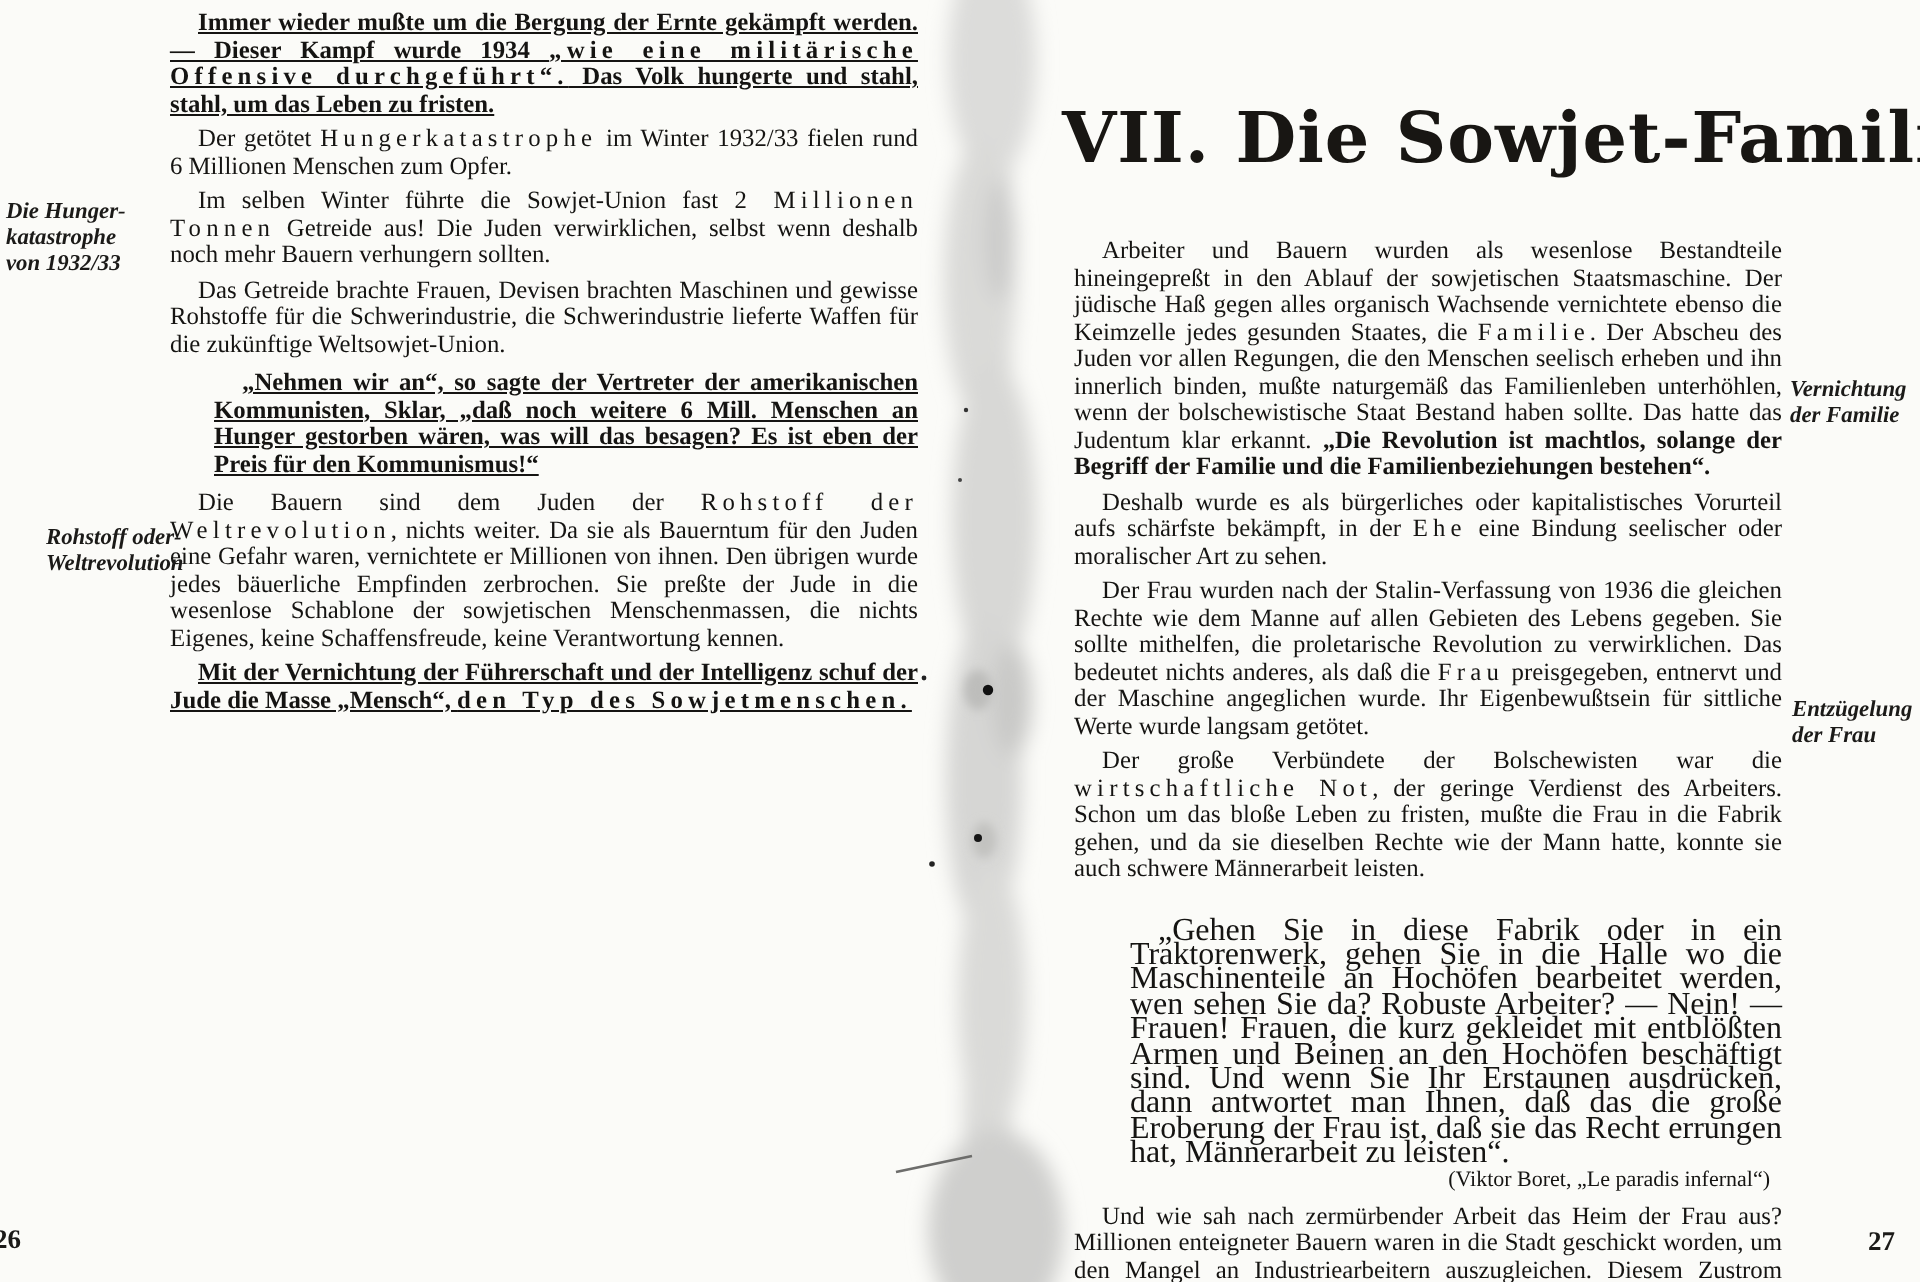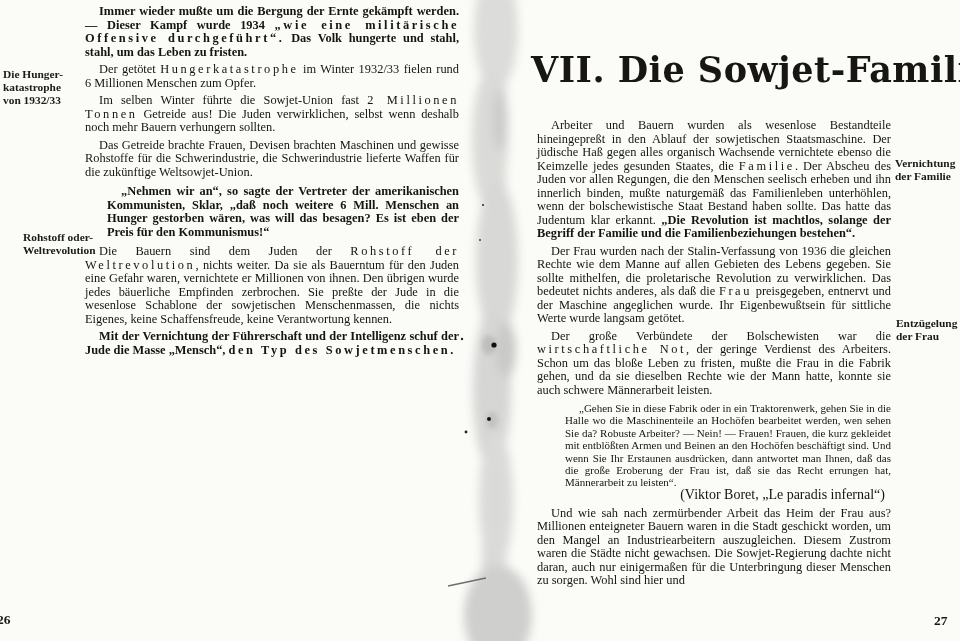--- a/index.html
+++ b/index.html
@@ -9,35 +9,35 @@
     font-family:"Liberation Serif", serif;
     color:#151412;
   }
   .sheet{position:absolute;inset:0;}
   
   .col{position:absolute;text-align:justify;hyphens:auto;
        font-size:12.4px;line-height:13.5px;}
   .col-left{left:85px;top:5px;width:374px;}
   .col-right{left:537px;top:119px;width:354px;}
   .col p{margin:0 0 4px 0;text-indent:14px;}
-  .col p.b{font-weight:bold;}
+  .col p.b{font-weight:bold;text-decoration:underline;}
   .col p.q{margin-left:22px;margin-top:6px;margin-bottom:6px;}
-  .col p.sm{font-size:11px;line-height:12.4px;margin-left:28px;margin-top:5px;margin-bottom:0;}
-  .col p.attr{font-size:14px;line-height:12px;text-align:right;text-indent:0;
+  .col p.sm{font-size:16px;line-height:12.4px;margin-left:28px;margin-top:18px;margin-bottom:0;}
+  .col p.attr{font-size:11px;line-height:12px;text-align:right;text-indent:0;
               margin:0 6px 6px 0;}
   .sperr{letter-spacing:2.6px;}
   .bi{font-weight:bold;}
   
   .chapter{position:absolute;left:531px;top:50px;width:400px;
            font-family:"DejaVu Serif", serif;font-weight:bold;
            font-size:35px;line-height:40px;letter-spacing:0.5px;
            color:#181613;white-space:nowrap;}
   
   .mnote{position:absolute;font-size:11.4px;line-height:12.8px;
-         font-weight:bold;color:#1b1a18;white-space:nowrap;}
+         font-style:italic;font-weight:bold;color:#1b1a18;white-space:nowrap;margin-top:32px;}
   
   .pagenum{position:absolute;font-size:13.5px;font-weight:bold;color:#1b1a18;}
   .pn-left{left:-3px;top:612px;}
   .pn-right{left:934px;top:613px;}
   
   .gutter{position:absolute;left:440px;top:0;width:120px;height:641px;pointer-events:none;}
 </style>
 </head>
 <body>
 
@@ -101,20 +101,21 @@
           <div>Weltrevolution</div>
         </div>
       </div>
     <div class="pagenum pn-left">26</div>
   </div>
 
   <div>
     <div class="chapter">VII. Die Sowjet-Familie</div>
     <div class="col col-right" id="right-col">
         <p><span>Arbeiter und Bauern wurden als wesenlose Bestandteile hineingepreßt in den Ablauf der sowjetischen Staatsmaschine.  Der jüdische Haß gegen alles organisch Wachsende vernichtete ebenso die Keimzelle jedes gesunden Staates, die </span><span class="sperr">Familie</span><span>.  Der Abscheu des Juden vor allen Regungen, die den Menschen seelisch erheben und ihn innerlich binden, mußte naturgemäß das Familienleben unterhöhlen, wenn der bolschewistische Staat Bestand haben sollte.  Das hatte das Judentum klar erkannt.  </span><span class="bi">„Die Revolution ist machtlos, solange der Begriff der Familie und die Familienbeziehungen bestehen“.</span></p>
+        <p><span>Deshalb wurde es als bürgerliches oder kapitalistisches Vorurteil aufs schärfste bekämpft, in der </span><span class="sperr">Ehe</span><span> eine Bindung seelischer oder moralischer Art zu sehen.</span></p>
         <p><span>Der Frau wurden nach der Stalin-Verfassung von 1936 die gleichen Rechte wie dem Manne auf allen Gebieten des Lebens gegeben.  Sie sollte mithelfen, die proletarische Revolution zu verwirklichen.  Das bedeutet nichts anderes, als daß die </span><span class="sperr">Frau</span><span> preisgegeben, entnervt und der Maschine angeglichen wurde.  Ihr Eigenbewußtsein für sittliche Werte wurde langsam getötet.</span></p>
         <p><span>Der große Verbündete der Bolschewisten war die </span><span class="sperr">wirtschaftliche Not</span><span>, der geringe Verdienst des Arbeiters.  Schon um das bloße Leben zu fristen, mußte die Frau in die Fabrik gehen, und da sie dieselben Rechte wie der Mann hatte, konnte sie auch schwere Männerarbeit leisten.</span></p>
         <p class="sm"><span>„Gehen Sie in diese Fabrik oder in ein Traktorenwerk, gehen Sie in die Halle wo die Maschinenteile an Hochöfen bearbeitet werden, wen sehen Sie da? Robuste Arbeiter? — Nein! — Frauen! Frauen, die kurz gekleidet mit entblößten Armen und Beinen an den Hochöfen beschäftigt sind.  Und wenn Sie Ihr Erstaunen ausdrücken, dann antwortet man Ihnen, daß das die große Eroberung der Frau ist, daß sie das Recht errungen hat, Männerarbeit zu leisten“.</span></p>
         <p class="attr"><span>(Viktor Boret, „Le paradis infernal“)</span></p>
         <p><span>Und wie sah nach zermürbender Arbeit das Heim der Frau aus?  Millionen enteigneter Bauern waren in die Stadt geschickt worden, um den Mangel an Industriearbeitern auszugleichen.  Diesem Zustrom waren die Städte nicht gewachsen.  Die Sowjet-Regierung dachte nicht daran, auch nur einigermaßen für die Unterbringung dieser Menschen zu sorgen.  Wohl sind hier und</span></p>
       </div>
     <div id="right-notes">
         <div class="mnote" style="left: 895px; top: 157px;">
           <div>Vernichtung</div>
           <div>der Familie</div>

